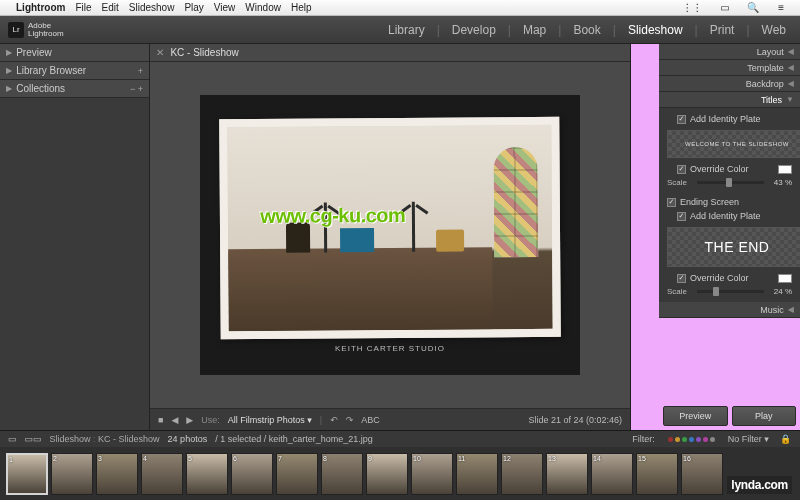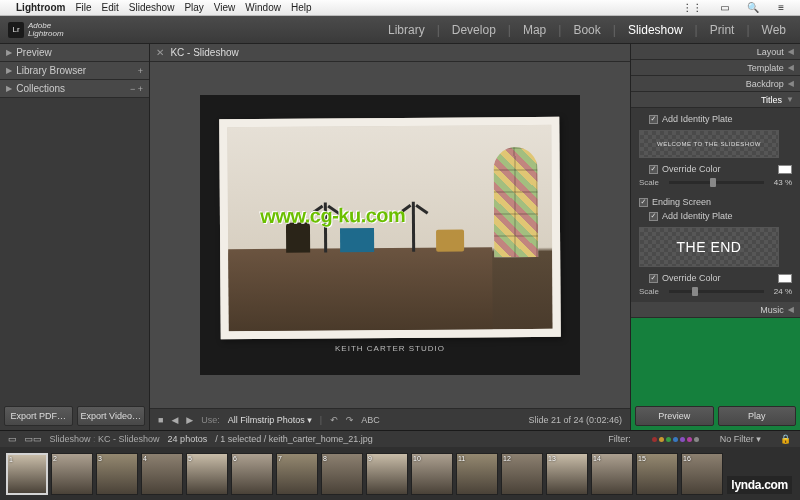--- a/index.html
+++ b/index.html
@@ -4,21 +4,21 @@
 <style>
 * { margin: 0; padding: 0; box-sizing: border-box; font-family: "Helvetica Neue", Arial, sans-serif; }
 body { width: 800px; height: 500px; background: #333; overflow: hidden; color: #ccc; font-size: 11px; }
 .mac-menubar { height: 16px; background: linear-gradient(#fdfdfd,#e8e8e8); display: flex; align-items: center; padding: 0 6px; font-size: 10px; color: #222; border-bottom: 1px solid #bbb; }
 .mac-menubar span { margin-right: 10px; }
 .mac-apple { font-size: 12px; margin-right: 8px; }
 .mac-right { margin-left: auto; display: flex; gap: 8px; }
 .topbar { height: 28px; background: linear-gradient(#4b4b4b,#3a3a3a); display: flex; align-items: center; padding: 0 8px; border-bottom: 1px solid #222; }
 .lr-logo { display: flex; align-items: center; gap: 4px; }
 .lr-mark { width: 16px; height: 16px; background: #1a1a1a; color: #e0e0e0; font-size: 8px; display: flex; align-items: center; justify-content: center; border-radius: 2px; }
-.lr-name { font-size: 8px; line-height: 1; color: #ddd; font-style: italic; }
+.lr-name { font-size: 8px; line-height: 1; color: #ddd; }
 .modules { margin-left: auto; display: flex; gap: 6px; font-size: 12px; color: #bbb; }
 .modules span { padding: 0 6px; cursor: pointer; }
 .modules .sep { color: #666; padding: 0; }
 .modules .active { color: #fff; font-weight: 500; }
 .main { display: flex; height: 386px; background: #3b3b3b; }
 .left-panel { width: 150px; background: #3a3a3a; border-right: 1px solid #222; display: flex; flex-direction: column; }
 .panel-header { height: 18px; background: #484848; display: flex; align-items: center; padding: 0 6px; font-size: 10px; color: #ccc; border-bottom: 1px solid #2a2a2a; }
 .panel-header .tri { margin-right: 4px; font-size: 8px; color: #999; }
 .panel-header .ops { margin-left: auto; color: #aaa; font-size: 9px; }
 .left-spacer { flex: 1; }
@@ -46,21 +46,21 @@
 .obj1 { left: 58px; width: 24px; height: 30px; border-radius: 4px 4px 0 0; }
 .obj2 { left: 112px; width: 34px; height: 24px; background: #1e6a8c; }
 .obj3 { left: 208px; width: 28px; height: 22px; background: #b89040; border-radius: 2px; }
 .watermark-green { position: absolute; top: 38%; left: 10%; font-size: 20px; font-weight: bold; color: #6bbf00; text-shadow: 1px 1px 0 #fff, -1px -1px 0 #fff; letter-spacing: -0.5px; pointer-events: none; }
 .caption { margin-top: 6px; font-size: 8px; color: #bbb; letter-spacing: 1px; }
 .toolbar { height: 22px; background: #3a3a3a; border-top: 1px solid #2a2a2a; display: flex; align-items: center; padding: 0 8px; font-size: 9px; color: #bbb; gap: 8px; }
 .toolbar .icon { cursor: pointer; color: #aaa; }
 .toolbar .use-label { color: #888; }
 .toolbar .use-sel { color: #ddd; }
 .toolbar .spacer { flex: 1; }
-.right-panel { width: 170px; background: #15803d; border-left: 1px solid #222; display: flex; flex-direction: column; font-size: 9px; }
+.right-panel { width: 170px; background: #f0abfc; border-left: 1px solid #222; display: flex; flex-direction: column; font-size: 9px; padding-left: 28px; }
 .rp-header { height: 16px; display: flex; align-items: center; justify-content: flex-end; padding: 0 6px; color: #ccc; border-bottom: 1px solid #2a2a2a; background: #444; }
 .rp-header.active { color: #fff; }
 .rp-header .tri { margin-left: 4px; font-size: 8px; color: #888; }
 .rp-body { padding: 4px 8px; background: #383838; }
 .ck-row { display: flex; align-items: center; gap: 4px; padding: 2px 0; color: #ccc; }
 .ck { width: 9px; height: 9px; border: 1px solid #888; background: #555; display: flex; align-items: center; justify-content: center; font-size: 7px; color: #ddd; }
 .plate { margin: 4px 0; height: 28px; width: 140px; display: flex; align-items: center; justify-content: center; font-size: 6px; color: #ddd; letter-spacing: 0.5px; background: repeating-conic-gradient(#4a4a4a 0 25%, #565656 0 50%) 0 0/8px 8px; border: 1px solid #555; }
 .plate.big { height: 40px; font-size: 14px; font-weight: 200; color: #fff; }
 .slider-row { display: flex; align-items: center; gap: 4px; padding: 2px 0; }
 .slider-label { width: 26px; color: #bbb; font-size: 8px; }
@@ -68,21 +68,21 @@
 .slider-thumb { position: absolute; top: -3px; width: 6px; height: 9px; background: #888; border-radius: 1px; }
 .slider-val { width: 24px; text-align: right; color: #ccc; font-size: 8px; }
 .swatch { width: 14px; height: 9px; background: #fff; border: 1px solid #888; margin-left: auto; }
 .rp-spacer { flex: 1; }
 .play-row { display: flex; gap: 4px; padding: 4px; }
 .bottom { height: 70px; background: #2f2f2f; border-top: 1px solid #1a1a1a; display: flex; flex-direction: column; position: relative; }
 .filterbar { height: 16px; display: flex; align-items: center; padding: 0 8px; font-size: 9px; color: #bbb; background: #383838; gap: 8px; }
 .filterbar .crumb { color: #aaa; }
 .filterbar .sep2 { color: #666; }
 .filterbar .sel { color: #ccc; }
-.filterbar .right { margin-left: auto; display: flex; align-items: center; gap: 20px; }
+.filterbar .right { margin-left: auto; display: flex; align-items: center; gap: 12px; }
 .dots span { width: 5px; height: 5px; display: inline-block; border-radius: 50%; margin: 0 1px; }
 .filmstrip { flex: 1; display: flex; align-items: center; gap: 3px; padding: 4px 6px; overflow: hidden; }
 .thumb { width: 42px; height: 42px; background: linear-gradient(#888,#666); border: 1px solid #222; position: relative; flex-shrink: 0; }
 .thumb.sel { border: 2px solid #d4d4d4; }
 .thumb .tnum { position: absolute; top: 1px; left: 1px; font-size: 7px; color: #fff; text-shadow: 0 0 2px #000; }
 .lynda { position: absolute; right: 8px; bottom: 6px; font-size: 12px; color: #fff; font-weight: bold; background: rgba(0,0,0,0.2); padding: 2px 4px; letter-spacing: -0.3px; }
 </style>
 </head>
 <body>
 
@@ -140,24 +140,20 @@
       <span class="tri">▶</span>
       <span>Library Browser</span>
       <span class="ops">+</span>
     </div>
     <div class="panel-header">
       <span class="tri">▶</span>
       <span>Collections</span>
       <span class="ops">− +</span>
     </div>
     <div class="left-spacer"></div>
-    <div class="export-row">
-      <div class="btn">Export PDF…</div>
-      <div class="btn">Export Video…</div>
-    </div>
   </div>
 
   <div class="center">
     <div class="tabbar">
       <span class="x">✕</span>
       <span>KC - Slideshow</span>
     </div>
     <div class="canvas">
       <div class="slide-outer">
         <div class="slide-frame">

